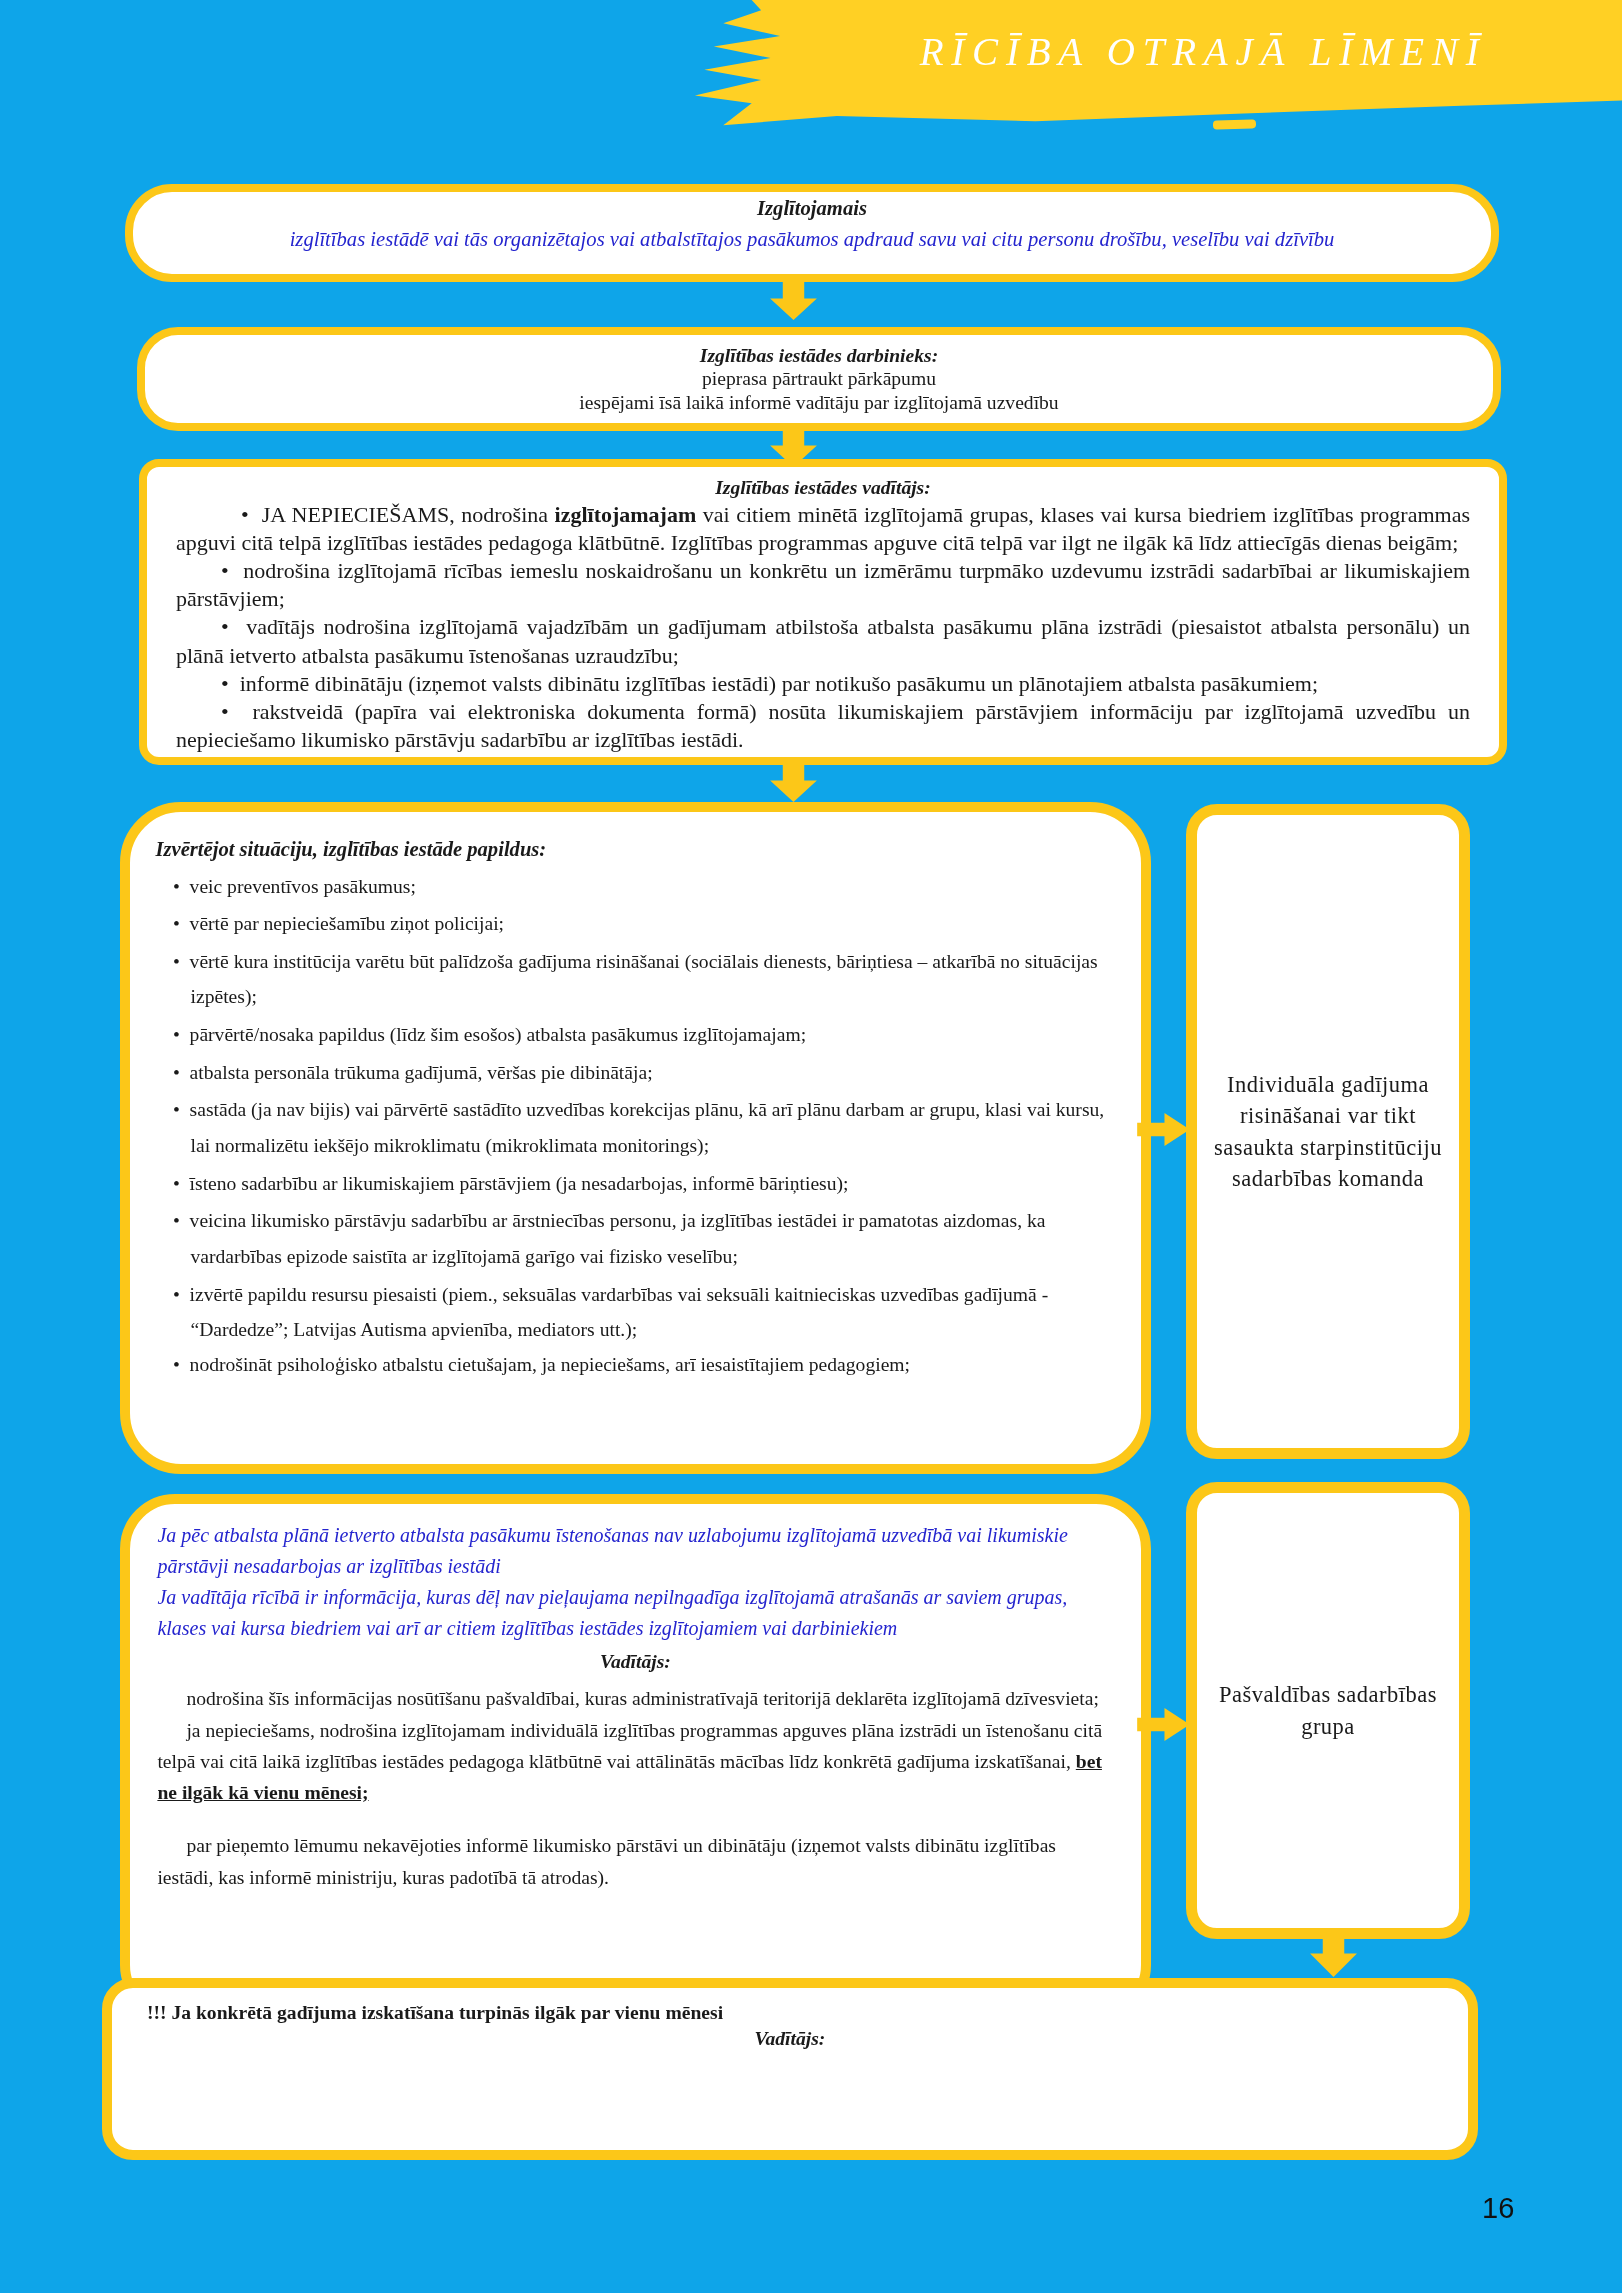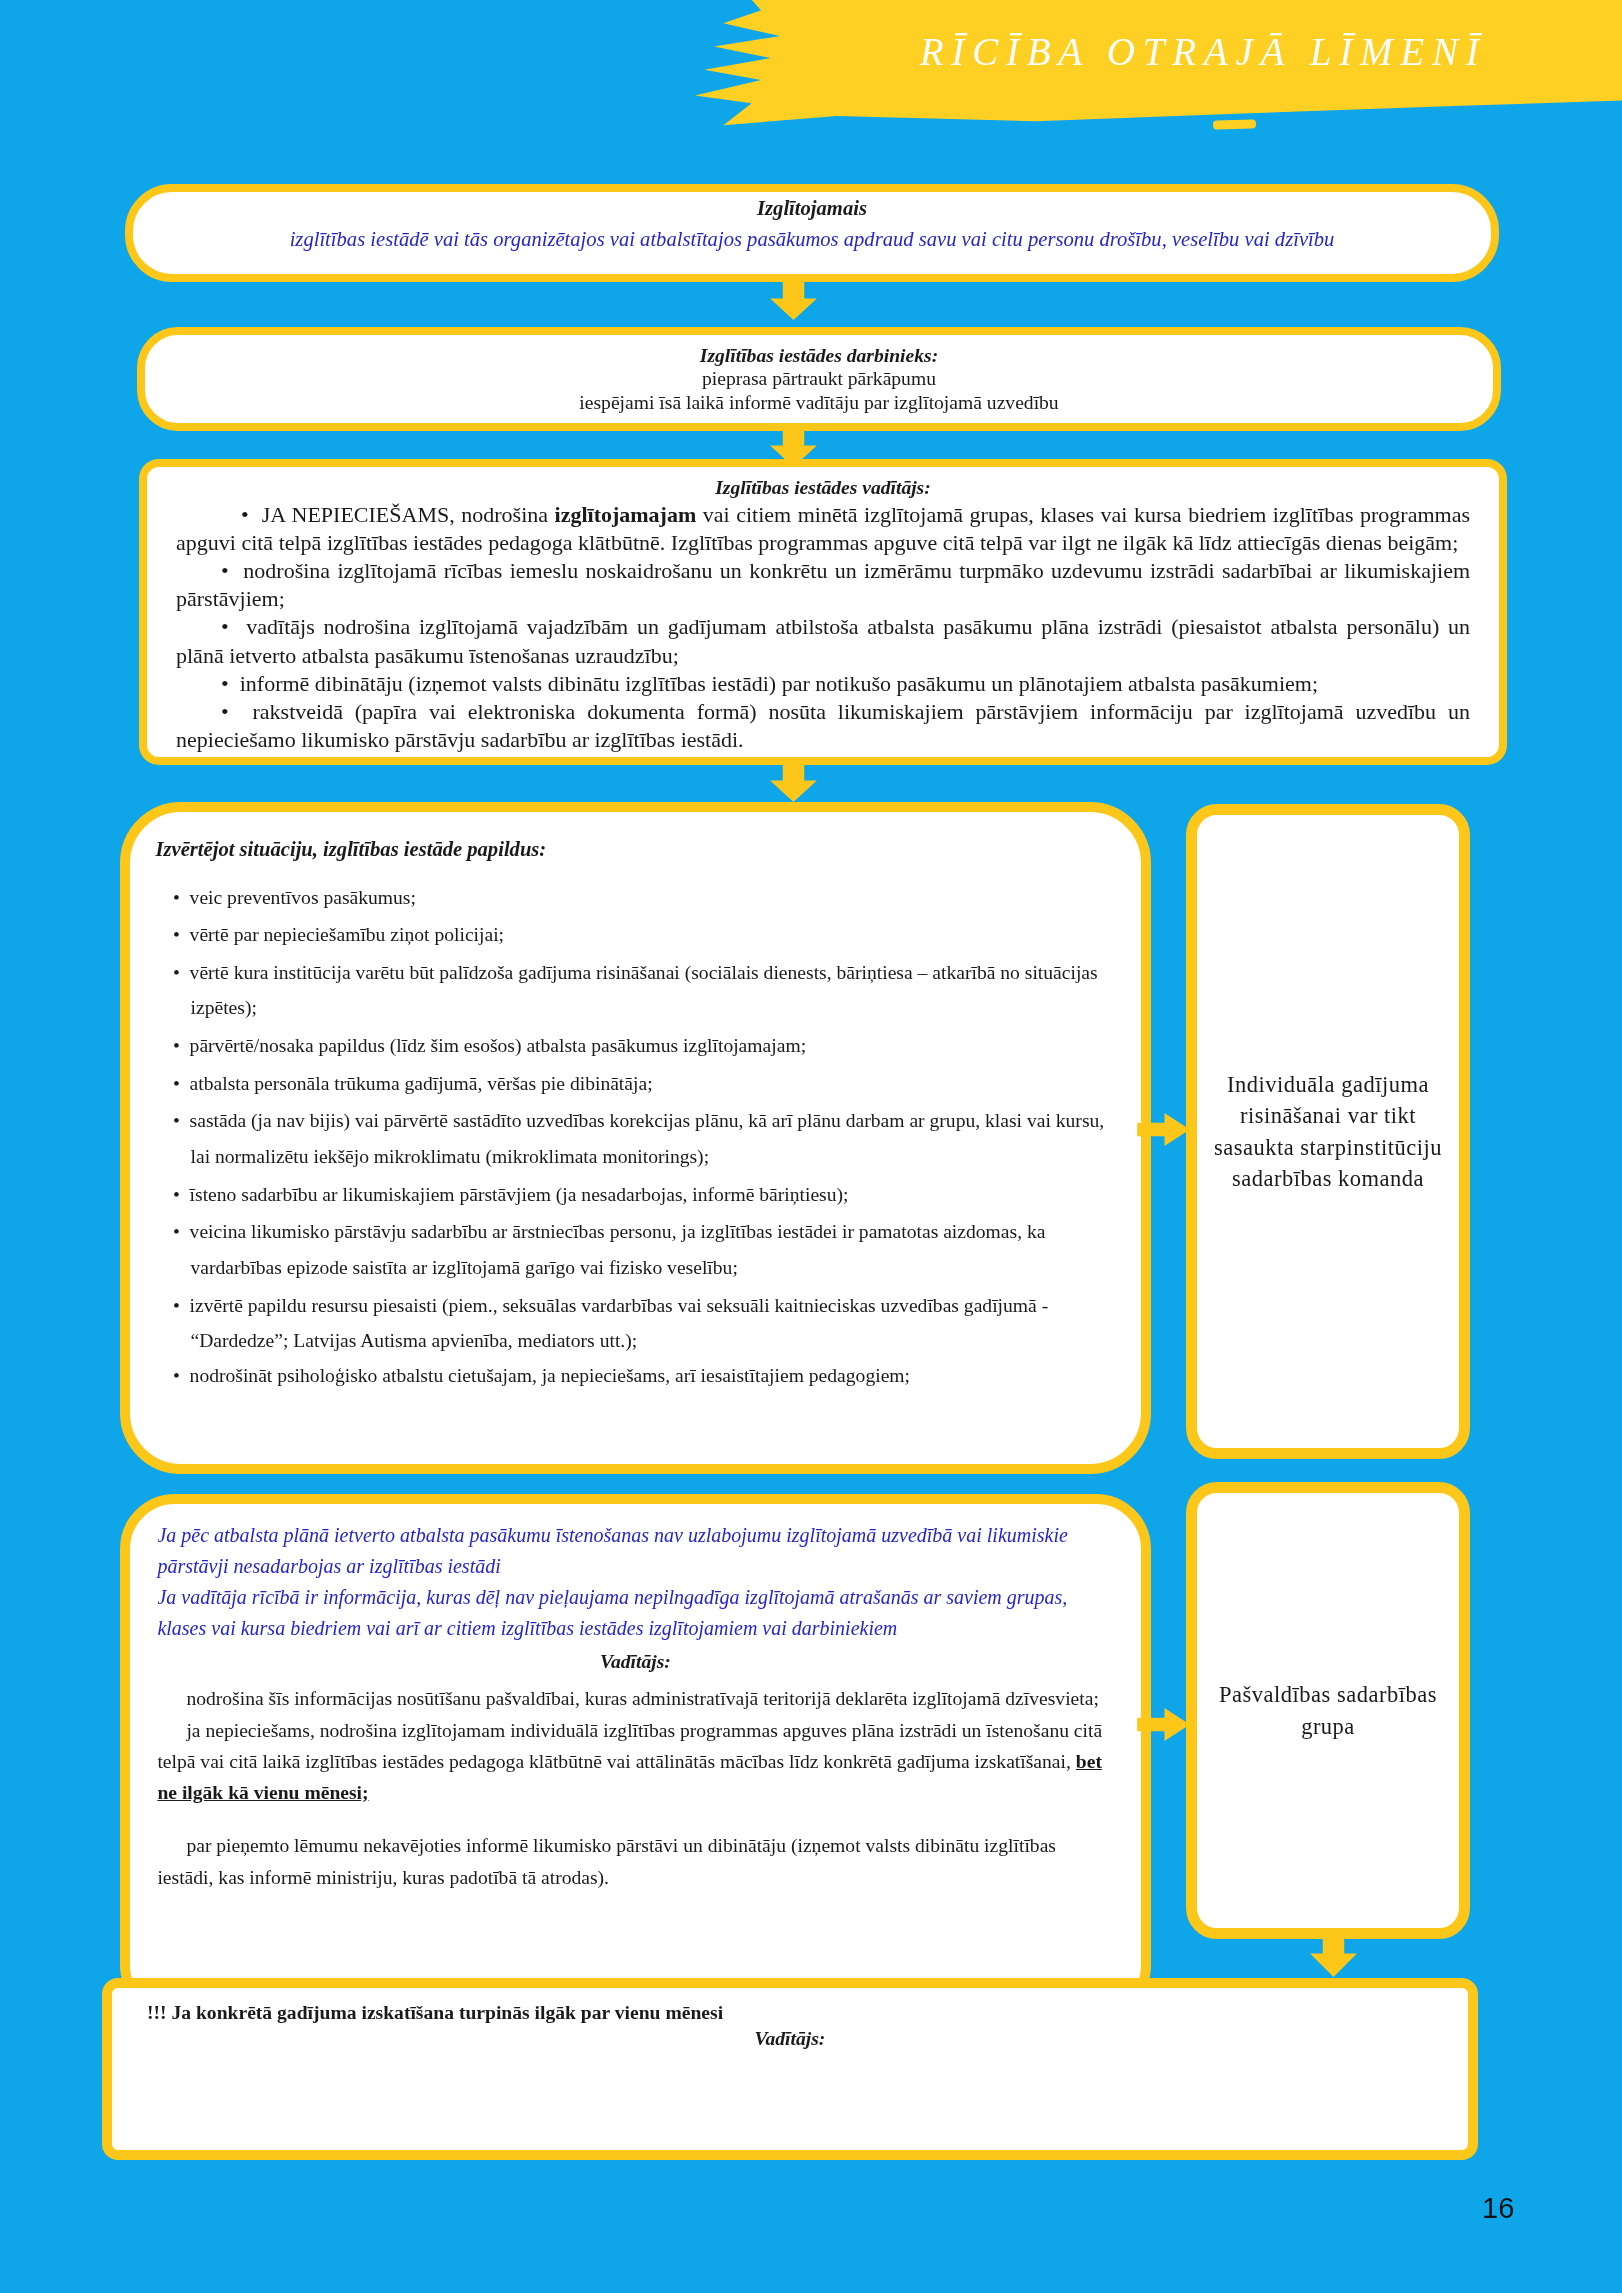--- a/index.html
+++ b/index.html
@@ -38,40 +38,40 @@
   .box2 .t{font-size:19.6px;font-weight:bold;font-style:italic;}
   .box2-line{font-size:19.6px;line-height:1.25;}
   
   .box3{left:139px;top:459px;width:1368px;height:306px;border-radius:20px;padding:9.8px 29px;}
   .b3-title{text-align:center;font-weight:bold;font-style:italic;font-size:19.6px;margin-bottom:2px;}
   .b3-item{font-size:22px;line-height:1.28;text-align:justify;text-indent:45px;}
   .b3-item:first-child{text-indent:65px;}
   .b3-item::before{content:"\2022\00a0\00a0";}
   
   .box4{left:120px;top:802px;width:1031px;height:672px;border-radius:61px;border-width:10.8px;padding:25.5px 25.5px 7.8px 25.5px;}
-  .b4-title{font-weight:bold;font-style:italic;font-size:20.6px;margin-bottom:19px;}
+  .b4-title{font-weight:bold;font-style:italic;font-size:20.6px;margin-bottom:8px;}
   .b4-item{font-size:19.6px;line-height:1.82;padding-left:35px;text-indent:-17.6px;margin-bottom:2px;}
   .b4-item::before{content:"\2022\00a0\00a0";}
   .b4-item:last-child{line-height:1.3;margin-top:3.9px;}
   
   .rbox{
     position:absolute;background:#fff;border:11.8px solid var(--yellow);border-radius:31px;
     box-sizing:border-box;display:flex;align-items:center;justify-content:center;text-align:center;
   }
   .rbox1{left:1186px;top:804px;width:284px;height:655px;}
   .rbox2{left:1186px;top:1482px;width:284px;height:457px;}
   .rbox-text{font-size:22.5px;line-height:1.38;letter-spacing:0.5px;padding:0 15.7px;}
   
   .box5{left:120px;top:1494px;width:1031px;height:526px;border-radius:55px;border-width:10.8px;padding:15.7px 27.4px;}
   .b5-intro-line{color:var(--blue);font-style:italic;font-size:20px;line-height:1.55;}
   .b5-vad{text-align:center;font-weight:bold;font-style:italic;font-size:19.6px;margin:7.8px 0 9.8px;}
   .b5-p{font-size:19.6px;line-height:1.6;text-indent:29px;}
   .b5-paras > .b5-p:last-child{margin-top:21.6px;}
   
-  .box6{left:102px;top:1978px;width:1376px;height:182px;border-radius:16px;border-width:10.8px;padding:13.7px 35px;font-family:Liberation Serif, serif;}
+  .box6{left:102px;top:1978px;width:1376px;height:182px;border-radius:31px;border-width:10.8px;padding:13.7px 35px;font-family:Liberation Serif, serif;}
   .b6-title{font-weight:bold;font-size:19.6px;}
   .b6-vad{text-align:center;font-weight:bold;font-style:italic;font-size:19.6px;margin:3.9px 0 7.8px;}
   .b6-body{font-size:19.6px;line-height:1.7;text-align:justify;}
   
   .arr{position:absolute;color:var(--yellow);}
   .arr-v1{left:766px;top:281px;}
   .arr-v2{left:766px;top:428px;}
   .arr-v3{left:766px;top:763px;}
   .arr-h1{left:1137px;top:1110px;}
   .arr-h2{left:1137px;top:1705px;}

